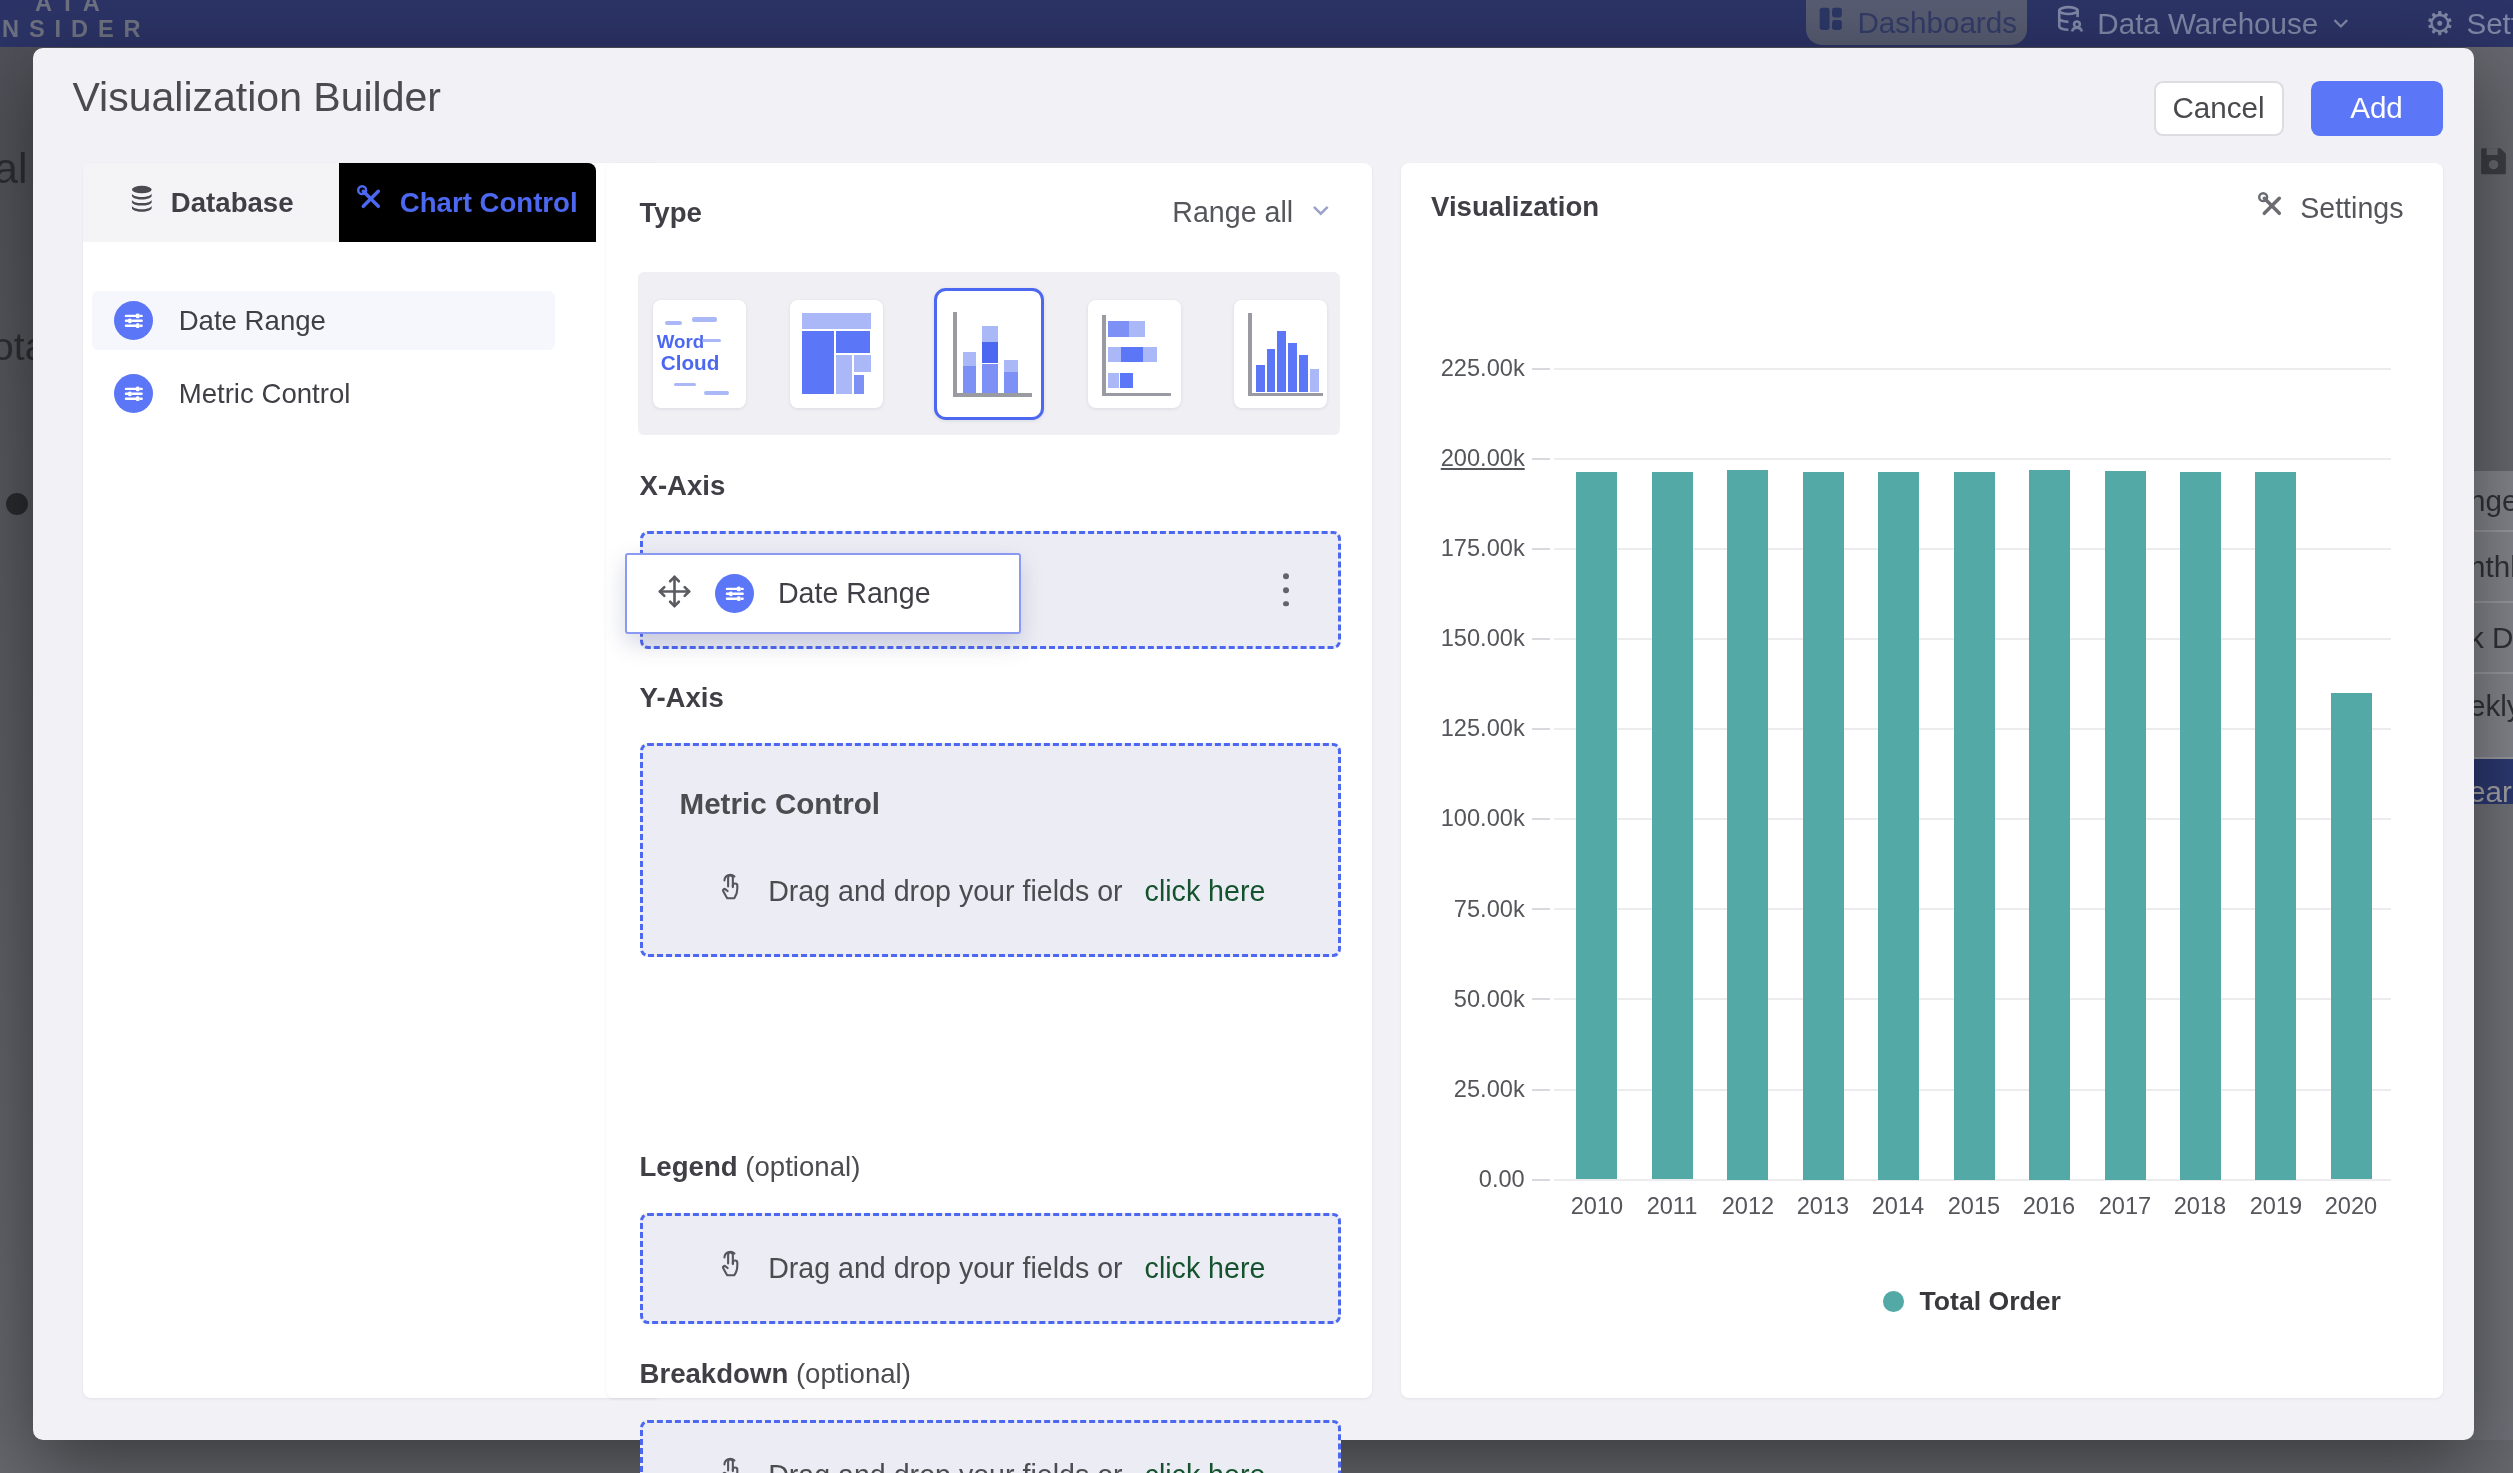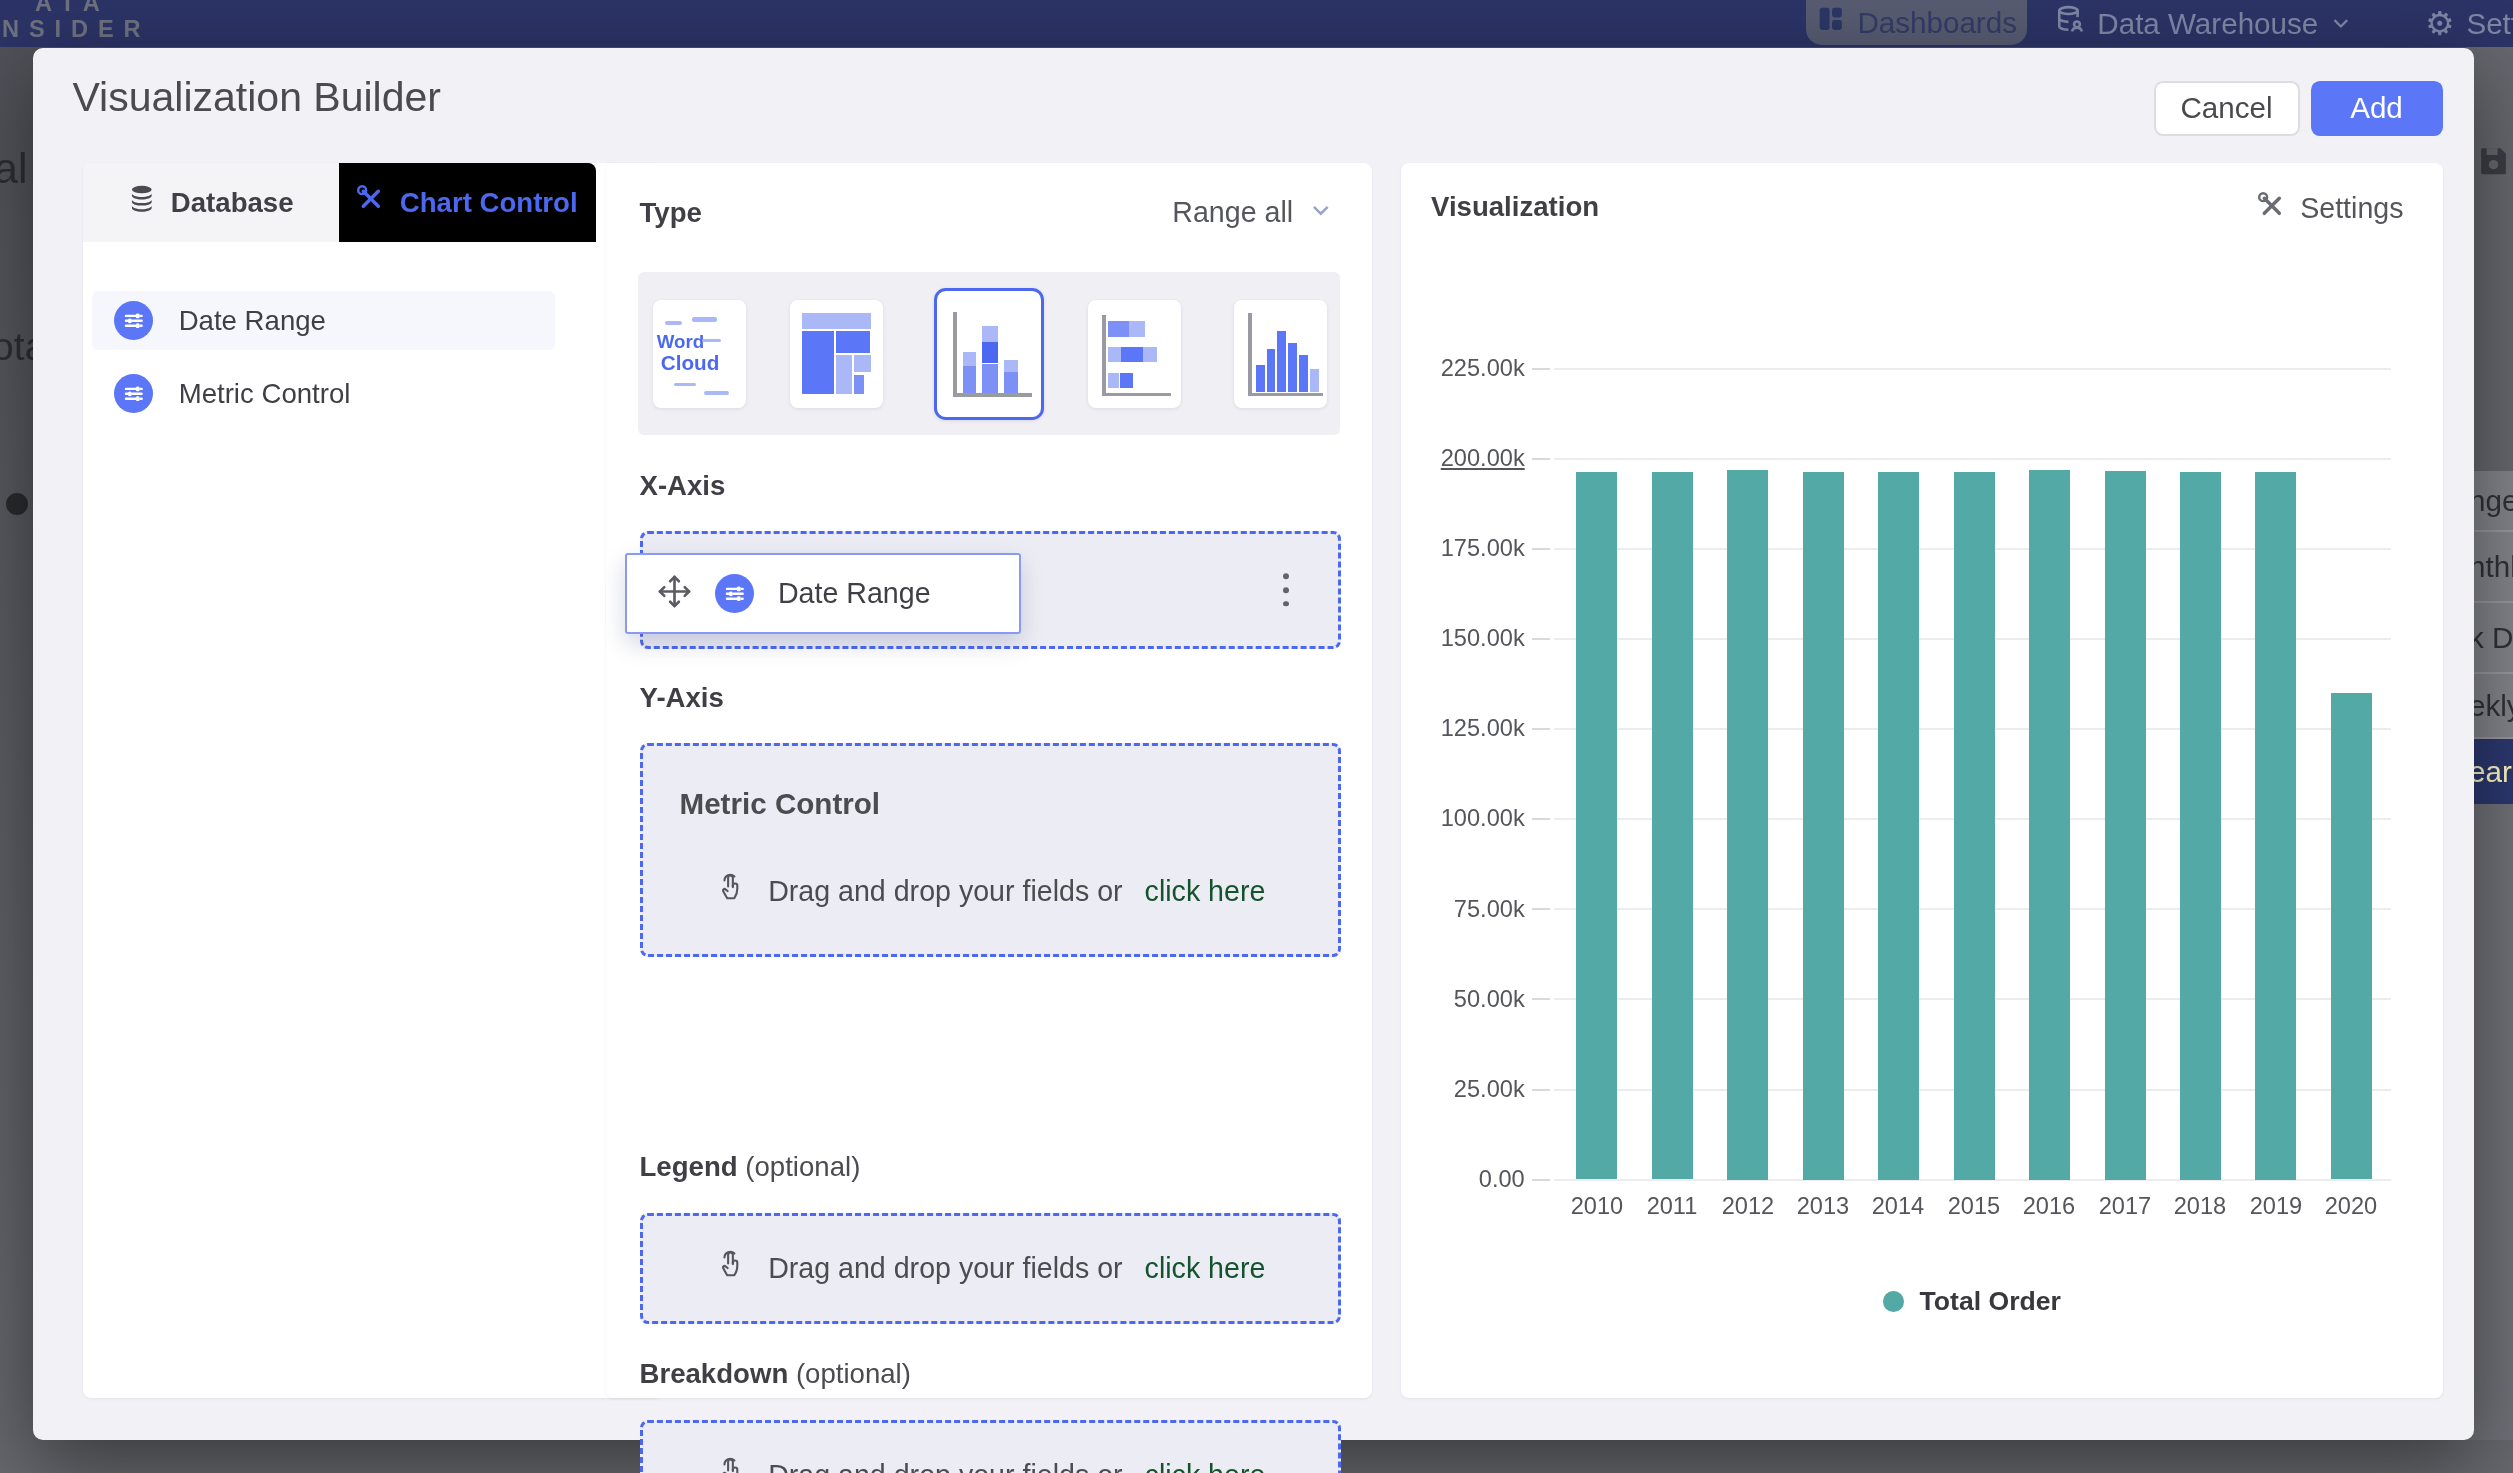--- a/index.html
+++ b/index.html
@@ -15,29 +15,29 @@
   #nav-dashboards{position:absolute;left:1806px;top:0;width:221px;height:45px;background:#575c72;border-radius:0 0 15.8px 15.8px;display:flex;align-items:center;justify-content:center;gap:11.8px;color:#323c66;font-size:29.6px;}
   .nav-item{position:absolute;top:0;height:47px;display:flex;align-items:center;gap:11.8px;color:#7f87a6;font-size:29.6px;white-space:nowrap;}
   .gear-glyph{font-size:33px;line-height:47px;}
 
   
   .frag-text{position:absolute;color:#2d2e33;}
   #bg-right-top{position:absolute;left:2466px;top:47px;width:48px;height:424px;background:#66676e;}
   #bg-right-list{position:absolute;left:2466px;top:471px;width:48px;background:#83848b;}
   .frag-item{box-sizing:border-box;border-top:2px solid #97989e;color:#2f3136;font-size:29.6px;display:flex;align-items:center;padding-left:3px;overflow:hidden;white-space:nowrap;}
   .frag-item:first-child{border-top:none;}
-  .frag-item.sel{background:#2c3870;color:#fef9c3;}
+  .frag-item.sel{background:#2c3870;color:#a3a3a3;margin-top:20px;}
   #bg-right-bottom{position:absolute;left:2466px;top:804px;width:48px;height:636px;background:#707178;}
   #bg-bullet{position:absolute;left:5.9px;top:493px;width:21.7px;height:21.7px;border-radius:50%;background:#2a2b2f;}
 
   
   #modal{position:absolute;left:32.5px;top:48px;width:2441px;height:1392px;background:#f1f1f6;border-radius:9.9px;box-shadow:0 23.6px 79px rgba(0,0,0,.45);}
   #modal-title{position:absolute;left:40px;top:25.6px;font-size:41px;font-weight:500;color:#4b4b4f;}
   .btn{position:absolute;top:32.5px;height:55px;box-sizing:border-box;border-radius:8.9px;font-size:29.6px;display:flex;align-items:center;justify-content:center;cursor:pointer;}
-  #btn-cancel{left:2121px;width:146px;background:#ffffff;border:2px solid #dcdce1;color:#4a4a4e;}
+  #btn-cancel{left:2121px;width:130px;background:#ffffff;border:2px solid #dcdce1;color:#4a4a4e;}
   #btn-add{left:2278px;width:132px;background:#5b76f7;color:#ffffff;}
 
   .card{position:absolute;top:115px;height:1235px;background:#ffffff;border-radius:7.9px;box-shadow:0 1px 3px rgba(30,30,60,.07);}
   #left-card{left:50px;width:578px;}
   #mid-card{left:573px;width:766px;}
   #right-card{left:1368px;width:1042px;}
 
   
   .tab{position:absolute;top:0;height:79px;display:flex;align-items:center;justify-content:center;gap:13.8px;font-size:27.6px;font-weight:bold;box-sizing:border-box;cursor:pointer;}
   #tab-database{left:0;width:256px;background:#f4f4f7;color:#3f3f45;border-radius:7.9px 0 0 0;}

